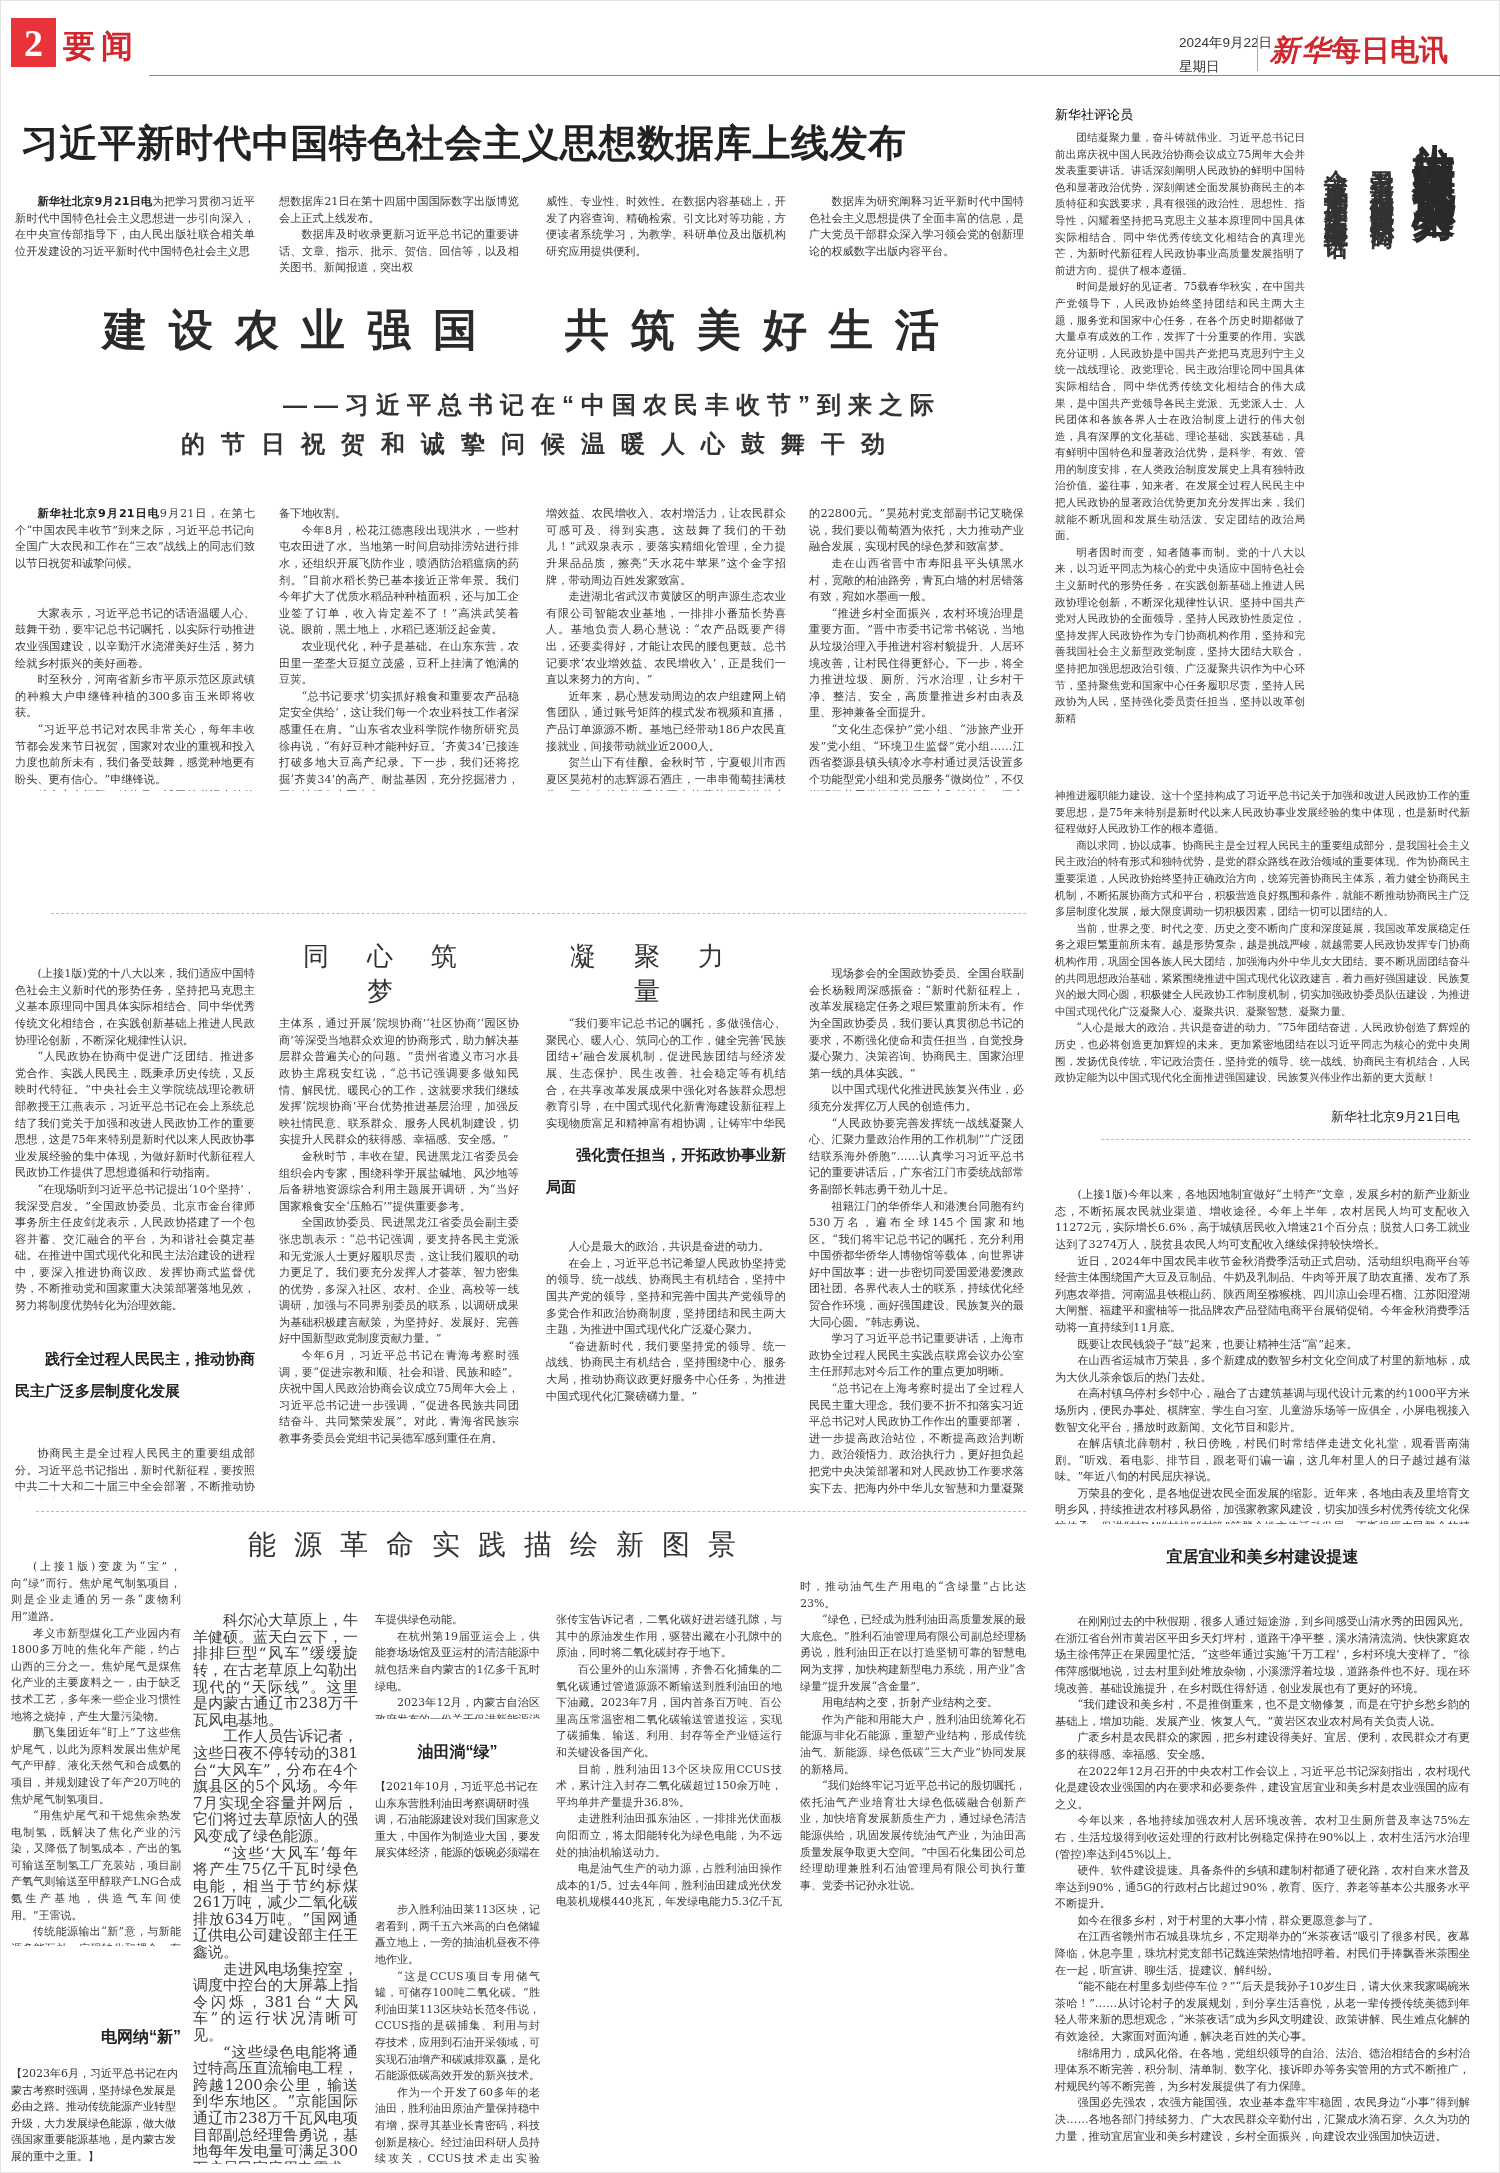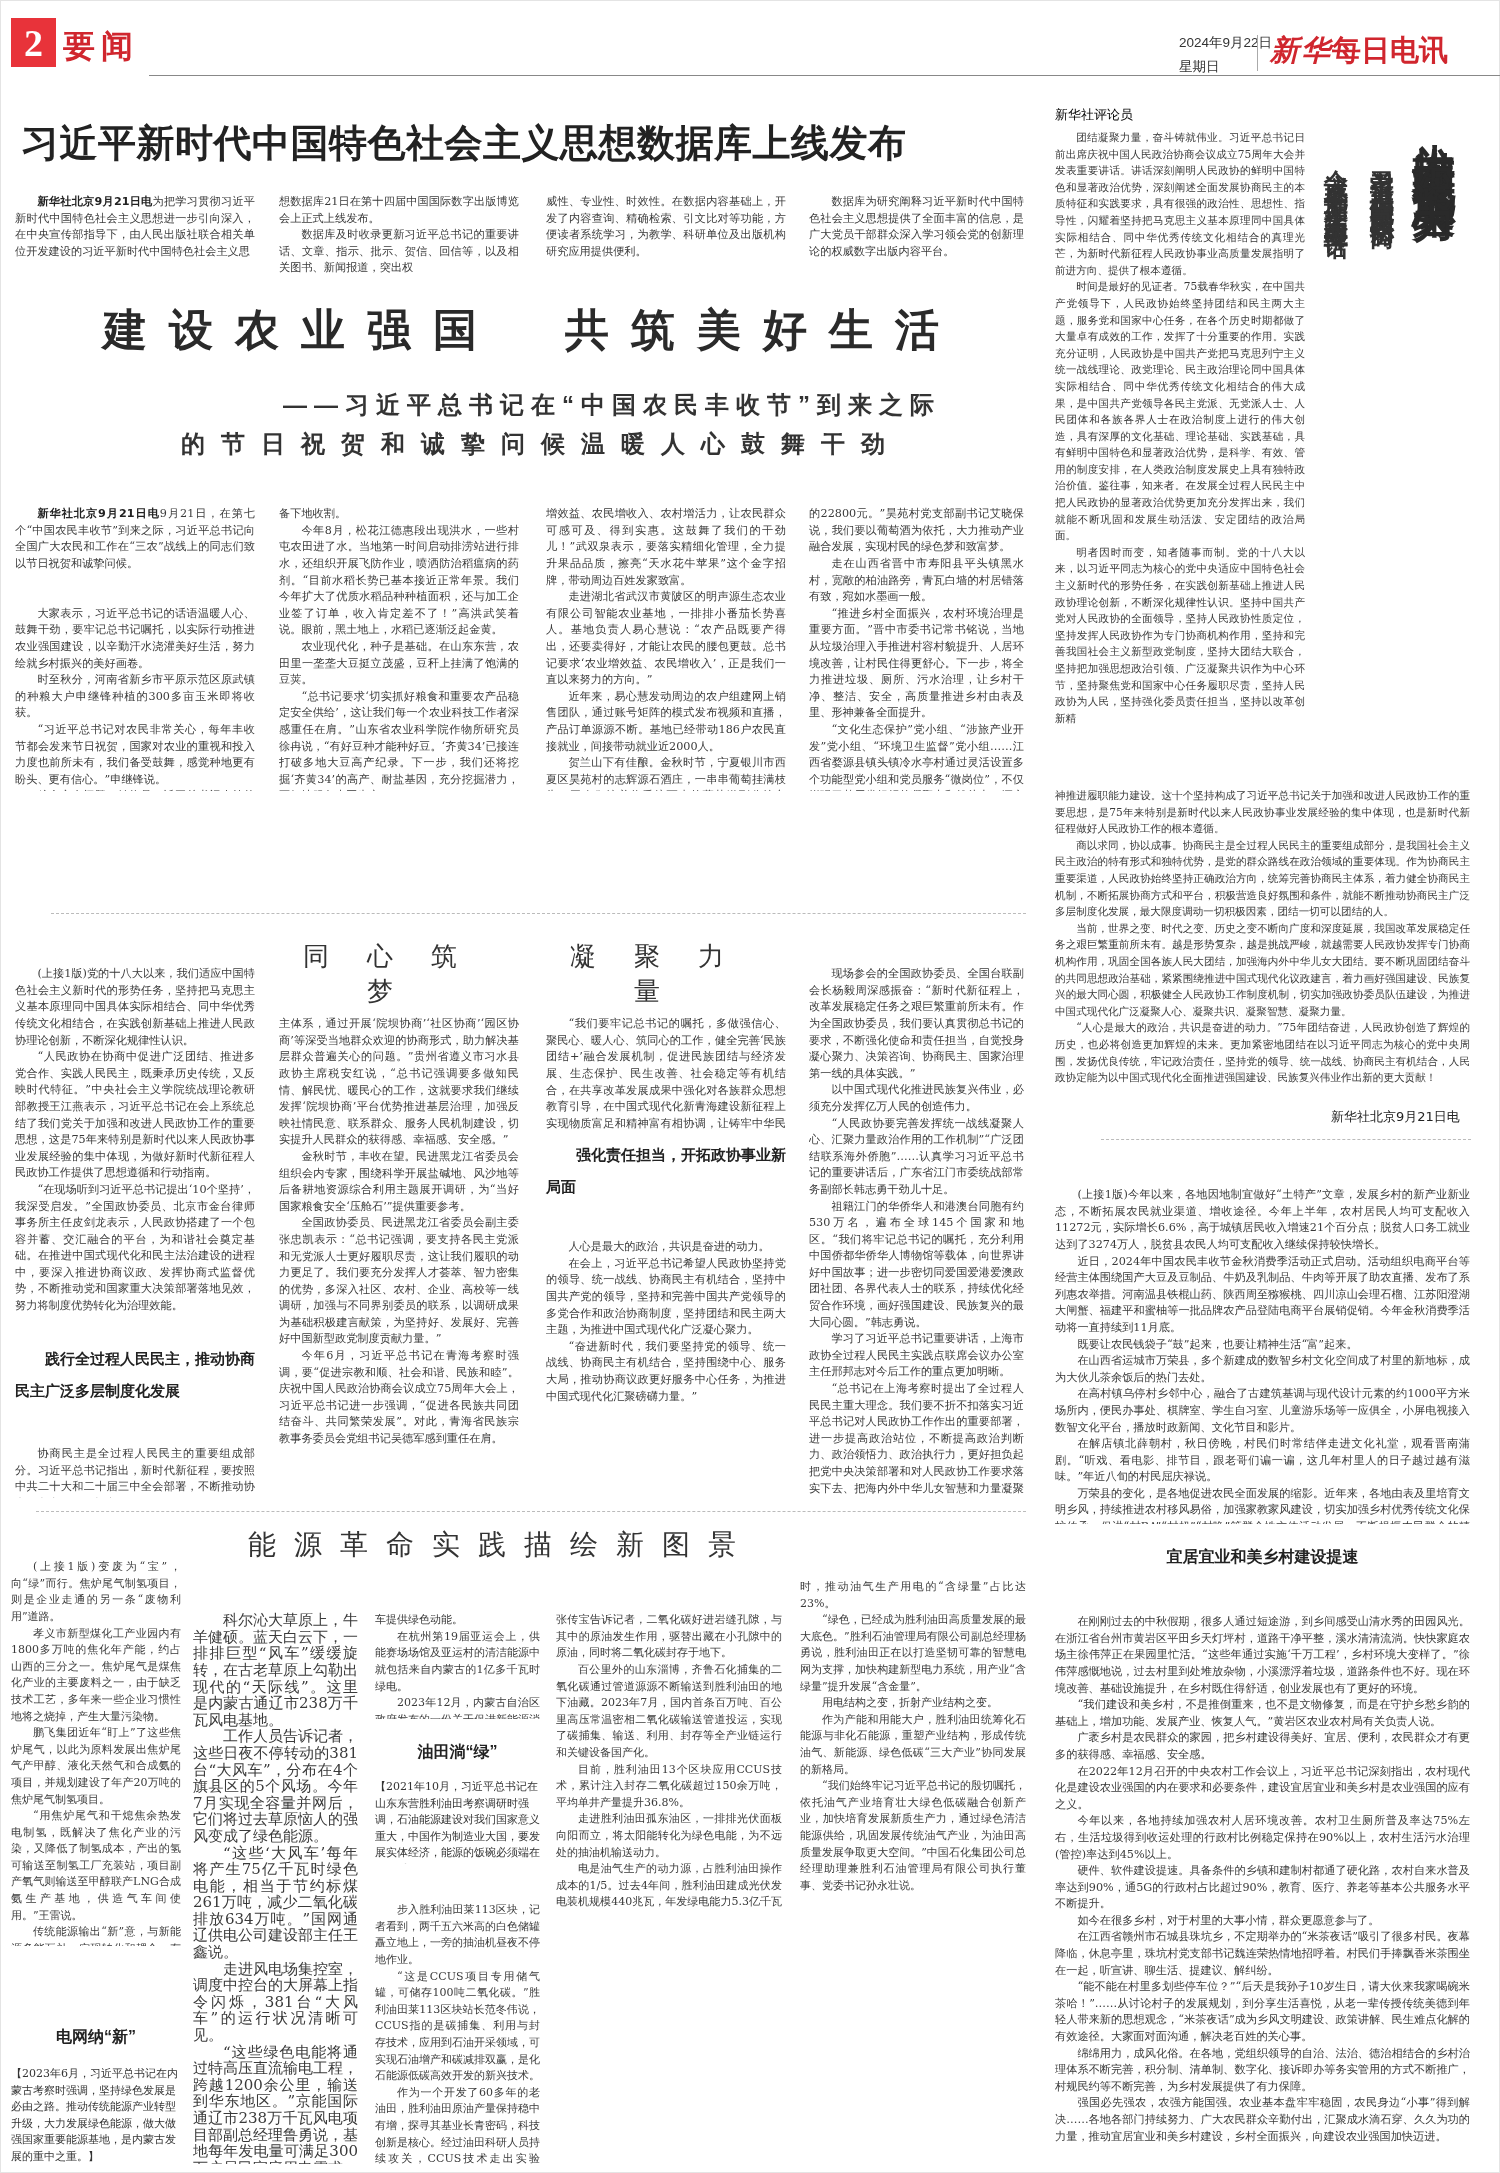--- a/index.html
+++ b/index.html
@@ -127,21 +127,21 @@
   </div>
   <div class="abs subhead" style="left:1054px;top:1540px;width:415px;text-align:center;font-size:16px">宜居宜业和美乡村建设提速</div>
   <div class="abs txt" style="left:1054px;top:1580px;width:415px;height:580px">
     <p>在刚刚过去的中秋假期，很多人通过短途游，到乡间感受山清水秀的田园风光。在浙江省台州市黄岩区平田乡天灯坪村，道路干净平整，溪水清清流淌。快快家庭农场主徐伟萍正在果园里忙活。“这些年通过实施‘千万工程’，乡村环境大变样了。”徐伟萍感慨地说，过去村里到处堆放杂物，小溪漂浮着垃圾，道路条件也不好。现在环境改善、基础设施提升，在乡村既住得舒适，创业发展也有了更好的环境。</p><p>“我们建设和美乡村，不是推倒重来，也不是文物修复，而是在守护乡愁乡韵的基础上，增加功能、发展产业、恢复人气。”黄岩区农业农村局有关负责人说。</p><p>广袤乡村是农民群众的家园，把乡村建设得美好、宜居、便利，农民群众才有更多的获得感、幸福感、安全感。</p><p>在2022年12月召开的中央农村工作会议上，习近平总书记深刻指出，农村现代化是建设农业强国的内在要求和必要条件，建设宜居宜业和美乡村是农业强国的应有之义。</p><p>今年以来，各地持续加强农村人居环境改善。农村卫生厕所普及率达75%左右，生活垃圾得到收运处理的行政村比例稳定保持在90%以上，农村生活污水治理(管控)率达到45%以上。</p><p>硬件、软件建设提速。具备条件的乡镇和建制村都通了硬化路，农村自来水普及率达到90%，通5G的行政村占比超过90%，教育、医疗、养老等基本公共服务水平不断提升。</p><p>如今在很多乡村，对于村里的大事小情，群众更愿意参与了。</p><p>在江西省赣州市石城县珠坑乡，不定期举办的“米茶夜话”吸引了很多村民。夜幕降临，休息亭里，珠坑村党支部书记魏连荣热情地招呼着。村民们手捧飘香米茶围坐在一起，听宣讲、聊生活、提建议、解纠纷。</p><p>“能不能在村里多划些停车位？”“后天是我孙子10岁生日，请大伙来我家喝碗米茶哈！”……从讨论村子的发展规划，到分享生活喜悦，从老一辈传授传统美德到年轻人带来新的思想观念，“米茶夜话”成为乡风文明建设、政策讲解、民生难点化解的有效途径。大家面对面沟通，解决老百姓的关心事。</p><p>绵绵用力，成风化俗。在各地，党组织领导的自治、法治、德治相结合的乡村治理体系不断完善，积分制、清单制、数字化、接诉即办等务实管用的方式不断推广，村规民约等不断完善，为乡村发展提供了有力保障。</p><p>强国必先强农，农强方能国强。农业基本盘牢牢稳固，农民身边“小事”得到解决……各地各部门持续努力、广大农民群众辛勤付出，汇聚成水滴石穿、久久为功的力量，推动宜居宜业和美乡村建设，乡村全面振兴，向建设农业强国加快迈进。</p>
   </div>
 
   <div class="abs sechead" style="left:200px;top:1525px;width:600px;font-size:28px;letter-spacing:18px">能源革命实践描绘新图景</div>
   <div class="abs txt" style="left:10px;top:1525px;width:170px;height:420px;font-size:11px">
     <p>(上接1版)变废为“宝”，向“绿”而行。焦炉尾气制氢项目，则是企业走通的另一条“废物利用”道路。</p><p>孝义市新型煤化工产业园内有1800多万吨的焦化年产能，约占山西的三分之一。焦炉尾气是煤焦化产业的主要废料之一，由于缺乏技术工艺，多年来一些企业习惯性地将之烧掉，产生大量污染物。</p><p>鹏飞集团近年“盯上”了这些焦炉尾气，以此为原料发展出焦炉尾气产甲醇、液化天然气和合成氨的项目，并规划建设了年产20万吨的焦炉尾气制氢项目。</p><p>“用焦炉尾气和干熄焦余热发电制氢，既解决了焦化产业的污染，又降低了制氢成本，产出的氢可输送至制氢工厂充装站，项目副产氧气则输送至甲醇联产LNG合成氨生产基地，供造气车间使用。”王雷说。</p><p>传统能源输出“新”意，与新能源多能互补，实现转化和耦合，有效促进了于源“使用场景”的涌现。</p>
   </div>
-  <div class="abs subhead" style="left:10px;top:2020px;width:170px;text-align:center;font-size:16px">电网纳“新”</div>
+  <div class="abs subhead" style="left:10px;top:2020px;width:170px;text-align:right;font-size:16px">电网纳“新”</div>
   <div class="abs note" style="left:10px;top:2065px;width:170px;height:100px;overflow:hidden">【2023年6月，习近平总书记在内蒙古考察时强调，坚持绿色发展是必由之路。推动传统能源产业转型升级，大力发展绿色能源，做大做强国家重要能源基地，是内蒙古发展的重中之重。】</div>
 
   <div class="abs txt" style="left:192px;top:1578px;width:165px;height:585px;font-size:15px">
     <p>科尔沁大草原上，牛羊健硕。蓝天白云下，一排排巨型“风车”缓缓旋转，在古老草原上勾勒出现代的“天际线”。这里是内蒙古通辽市238万千瓦风电基地。</p><p>工作人员告诉记者，这些日夜不停转动的381台“大风车”，分布在4个旗县区的5个风场。今年7月实现全容量并网后，它们将过去草原恼人的强风变成了绿色能源。</p><p>“这些‘大风车’每年将产生75亿千瓦时绿色电能，相当于节约标煤261万吨，减少二氧化碳排放634万吨。”国网通辽供电公司建设部主任王鑫说。</p><p>走进风电场集控室，调度中控台的大屏幕上指令闪烁，381台“大风车”的运行状况清晰可见。</p><p>“这些绿色电能将通过特高压直流输电工程，跨越1200余公里，输送到华东地区。”京能国际通辽市238万千瓦风电项目部副总经理鲁勇说，基地每年发电量可满足300万户居民家庭用电需求，为华东地区的发展提供绿色、优质电力支撑。</p><p>作为我国最大的电力外送基地，内蒙古承担着大规模外送绿电、支持全国经济大省用能和缺电省份绿电低碳发展的任务。</p><p>内蒙古自治区能源局副局长陈铮介绍，目前内蒙古新能源总装机规模突破1亿千瓦，占电力总装机的比重达45.7%。“过去一年，内蒙古外送电量3065亿千瓦时，其中绿电的占比越来越高。”</p>
   </div>
   <div class="abs txt" style="left:374px;top:1578px;width:165px;height:140px;font-size:11px">
     <p style="text-indent:0">车提供绿色动能。</p><p>在杭州第19届亚运会上，供能赛场场馆及亚运村的清洁能源中就包括来自内蒙古的1亿多千瓦时绿电。</p><p>2023年12月，内蒙古自治区政府发布的一份关于促进新能源消纳的文件提出，今后将有效扩大新能源外送规模，2025年底前，新能源外送电量每年新增100亿千瓦时左右。</p>
   </div>
   <div class="abs subhead" style="left:374px;top:1735px;width:165px;text-align:center;font-size:16px">油田淌“绿”</div>
   <div class="abs note" style="left:374px;top:1778px;width:165px;height:85px;overflow:hidden">【2021年10月，习近平总书记在山东东营胜利油田考察调研时强调，石油能源建设对我们国家意义重大，中国作为制造业大国，要发展实体经济，能源的饭碗必须端在自己手里。】</div>

